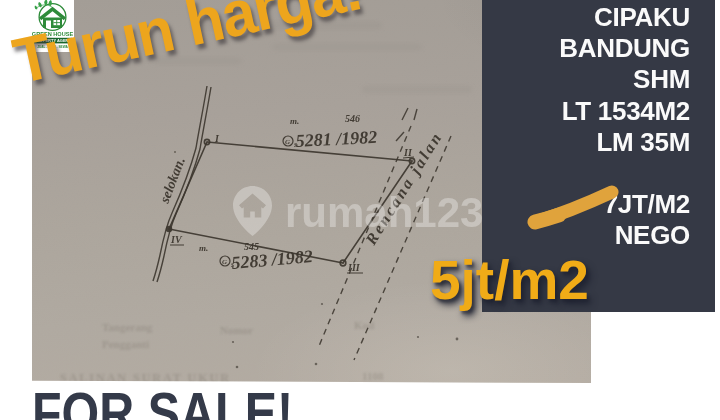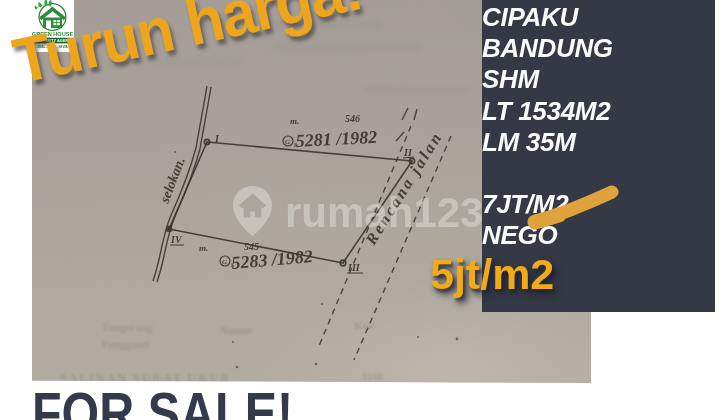--- a/index.html
+++ b/index.html
@@ -122,31 +122,31 @@
     <g fill="rgba(255,255,255,0.32)">
       <path fill-rule="evenodd" d="M220.5,186 C209.5,186 201,194.8 201,205.5 C201,213.6 206.3,221.5 211.5,227.5 C215,231.5 218.5,234.5 220.5,236 C222.5,234.5 226,231.5 229.5,227.5 C234.7,221.5 240,213.6 240,205.5 C240,194.8 231.5,186 220.5,186 Z
          M220.5,193.5 L234,205.2 L231,208.6 L229.3,207.2 L229.3,217.5 L222.8,217.5 L222.8,211.5 L218.2,211.5 L218.2,217.5 L211.7,217.5 L211.7,207.2 L210,208.6 L207,205.2 Z"></path>
       <text x="253" y="227" font-size="42" font-weight="bold" letter-spacing="0">rumah123</text>
     </g>
   </svg>
 </div>
 
 <div class="abs" id="panel" style="left:482px;top:0;width:233px;height:312px;background:#353945;"></div>
 
-<div class="abs" id="paneltext" style="left:482px;top:2px;width:208px;text-align:left;color:#fafafa;
-     font-weight:bold;font-size:26px;line-height:31.2px;letter-spacing:-0.3px;font-style:italic;">
+<div class="abs" id="paneltext" style="left:482px;top:2px;width:208px;text-align:right;color:#fafafa;
+     font-weight:bold;font-size:26px;line-height:31.2px;letter-spacing:-0.3px;">
   CIPAKU<br>BANDUNG<br>SHM<br>LT 1534M2<br>LM 35M<br>&nbsp;<br>7JT/M2<br>NEGO
 </div>
 
 <svg class="abs" width="120" height="50" viewBox="0 0 120 50" style="left:519px;top:180px;">
   <path d="M16,42 Q50,32 93,12" stroke="#e0a33c" stroke-width="13" stroke-linecap="round" fill="none"></path>
   <path d="M16,42 Q28,39 40,35" stroke="#e0a33c" stroke-width="15" stroke-linecap="round" fill="none"></path>
 </svg>
 
-<div class="abs" id="price" style="left:430px;top:253px;font-size:43px;font-weight:bold;color:#f0ab17;line-height:1;
+<div class="abs" id="price" style="left:430px;top:253px;font-size:55px;font-weight:bold;color:#f0ab17;line-height:1;
      text-shadow:4px 5px 7px rgba(30,34,48,0.92), 2px 3px 3px rgba(30,34,48,0.6);">5jt/m2</div>
 
 <div class="abs" id="turun" style="left:8px;top:31px;z-index:6;font-size:64px;font-weight:bold;color:#eda51d;line-height:1;
      white-space:nowrap;letter-spacing:-1.5px;transform:rotate(-12.4deg) scaleX(0.95);transform-origin:0 0;
      text-shadow:2px 5px 4px rgba(60,55,58,0.62);">Turun harga!</div>
 
 <div class="abs" id="logo" style="left:31px;top:0;z-index:5;width:43px;height:52px;background:#ffffff;">
   <svg width="43" height="52" viewBox="0 0 43 52">
 
     <circle cx="21.5" cy="17" r="13.4" fill="none" stroke="#2e8b3a" stroke-width="1.3"></circle>

